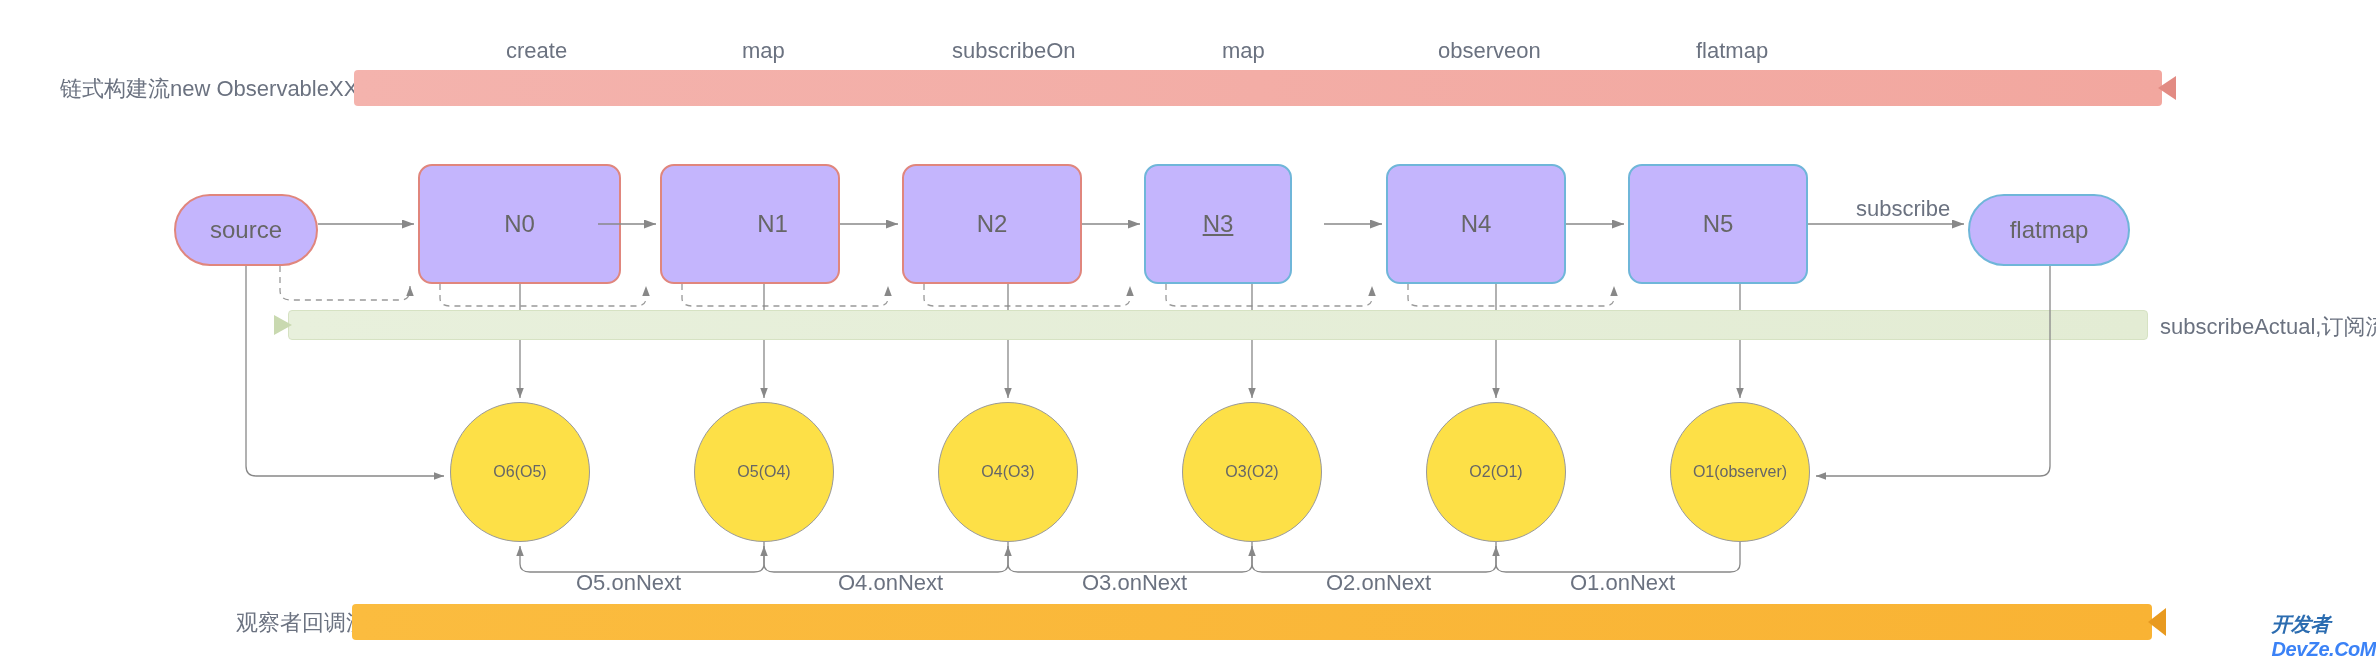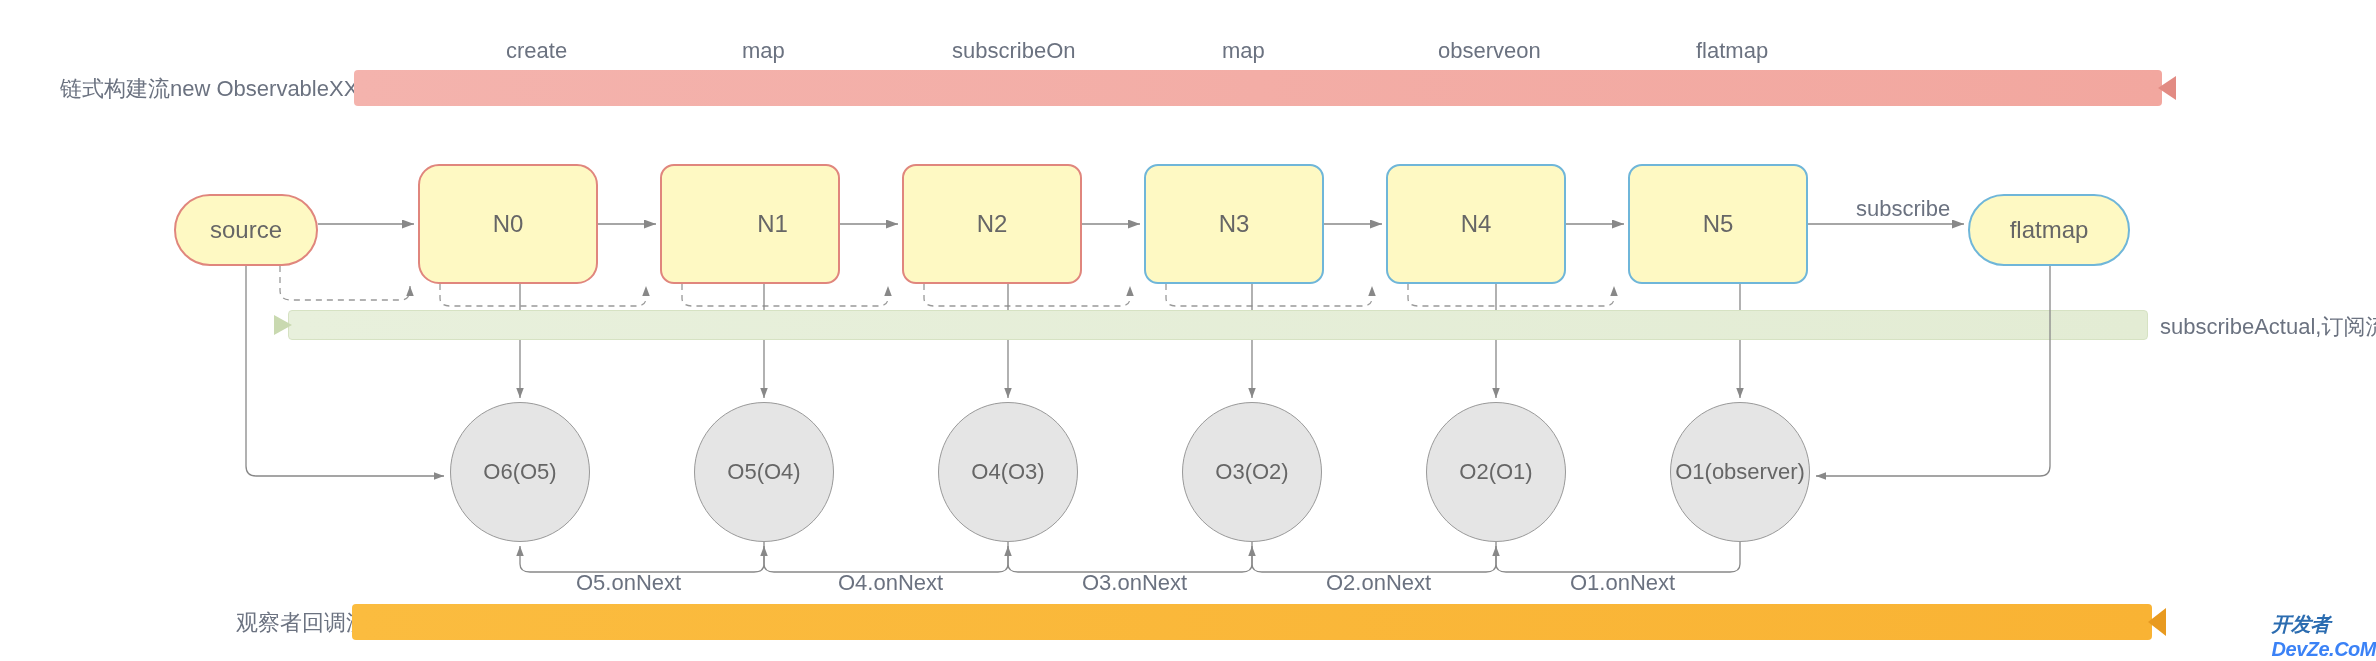--- a/index.html
+++ b/index.html
@@ -17,33 +17,33 @@
     height: 36px;
     border-radius: 4px;
   }
   .bar-red { background: linear-gradient(to right, #f4b3ad, #f2a79f); }
   .bar-green { background: linear-gradient(to right, #e8f0dc, #e3ecd4); border:1px solid #d6e2c3; }
   .bar-orange { background: linear-gradient(to right, #fbbc3f, #f9b334); }
   .node-box {
     position: absolute;
     border: 2px solid;
     border-radius: 14px;
-    background: #fef9c3;
+    background: #c4b5fd;
     display: flex; align-items: center; justify-content: center;
     color: #666; font-size: 24px;
   }
   .node-red { border-color: #e0867d; }
   .node-blue { border-color: #6fb6d9; }
   .circle {
     position: absolute;
     border: 1.5px solid #999;
     border-radius: 50%;
-    background: #e5e5e5;
+    background: #fde047;
     display: flex; align-items: center; justify-content: center;
-    color: #666; font-size: 22px;
+    color: #666; font-size: 16px;
   }
   svg.arrows { position: absolute; top:0; left:0; width: 2376px; height: 661px; pointer-events: none; }
   .watermark {
     position: absolute;
     right: 0; bottom: 0;
     font-family: Arial, sans-serif;
     font-size: 20px;
     font-style: italic;
     font-weight: bold;
     letter-spacing: -0.5px;
@@ -58,24 +58,24 @@
 <div class="label" style="left:742px; top:38px;">map</div>
 <div class="label" style="left:952px; top:38px;">subscribeOn</div>
 <div class="label" style="left:1222px; top:38px;">map</div>
 <div class="label" style="left:1438px; top:38px;">observeon</div>
 <div class="label" style="left:1696px; top:38px;">flatmap</div>
 
 <div class="label" style="left:60px; top:74px;">链式构建流new ObservableXXX</div>
 <div class="big-bar bar-red" style="left:354px; top:70px; width:1808px;"></div>
 
 <div class="node-box node-red" style="left:174px; top:194px; width:144px; height:72px; border-radius:36px;">source</div>
-<div class="node-box node-red" style="left:418px; top:164px; width:180px; height:120px;border-radius:21px;">N0</div>
+<div class="node-box node-red" style="left:418px; top:164px; width:203px; height:120px;">N0</div>
 <div class="node-box node-red" style="left:660px; top:164px; width:180px; height:120px;padding-left:45px;">N1</div>
 <div class="node-box node-red" style="left:902px; top:164px; width:180px; height:120px;">N2</div>
-<div class="node-box node-blue" style="left:1144px; top:164px; width:180px; height:120px;">N3</div>
+<div class="node-box node-blue" style="left:1144px; top:164px; width:148px; height:120px;text-decoration:underline;">N3</div>
 <div class="node-box node-blue" style="left:1386px; top:164px; width:180px; height:120px;">N4</div>
 <div class="node-box node-blue" style="left:1628px; top:164px; width:180px; height:120px;">N5</div>
 <div class="label" style="left:1856px; top:196px;">subscribe</div>
 <div class="node-box node-blue" style="left:1968px; top:194px; width:162px; height:72px; border-radius:36px;">flatmap</div>
 
 <div class="big-bar bar-green" style="left:288px; top:310px; width:1860px; height:30px;"></div>
 <div class="label" style="left:2160px; top:312px;">subscribeActual,订阅流</div>
 
 <div class="circle" style="left:450px; top:402px; width:140px; height:140px;">O6(O5)</div>
 <div class="circle" style="left:694px; top:402px; width:140px; height:140px;">O5(O4)</div>

